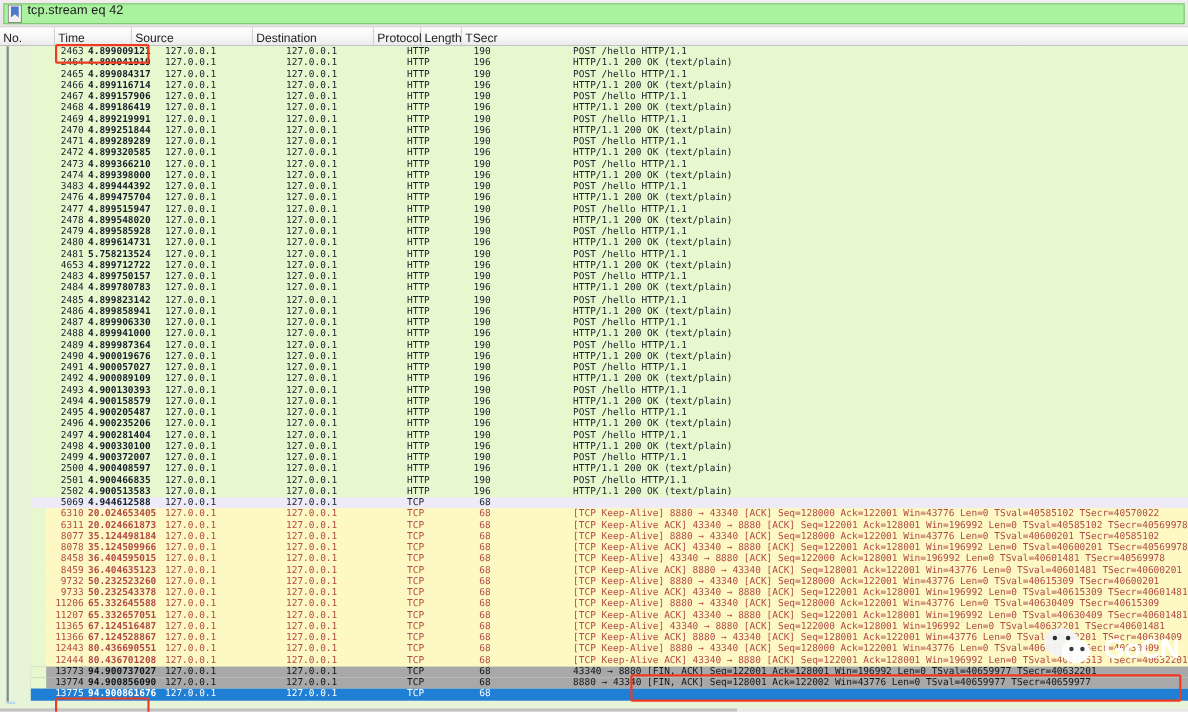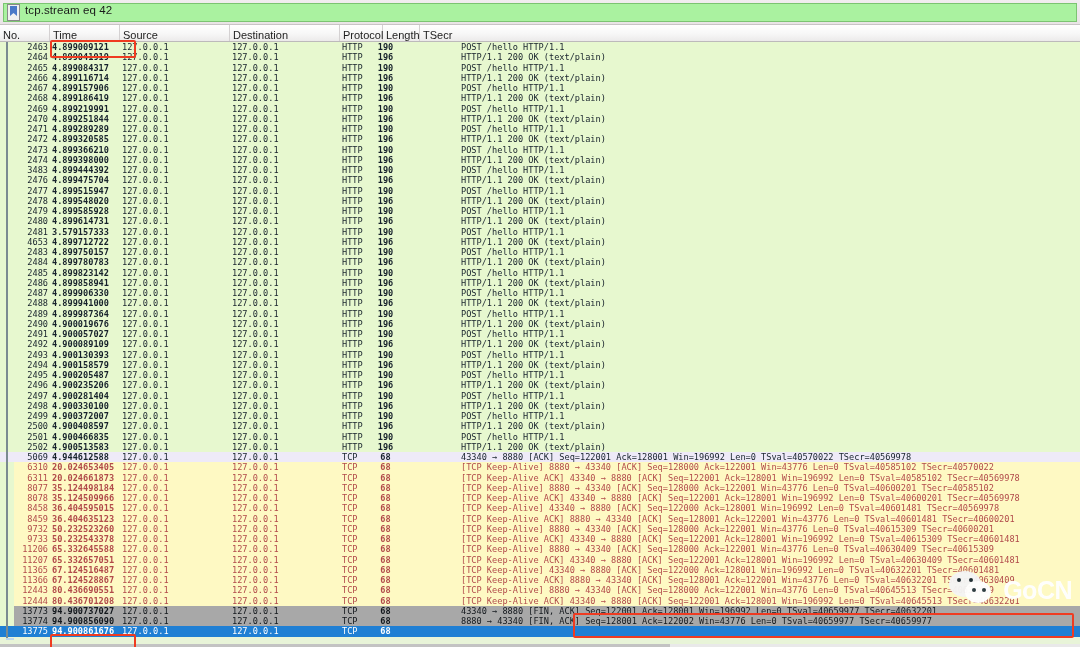--- a/index.html
+++ b/index.html
@@ -91,34 +91,35 @@
     overflow: hidden;
     background: #e8f4d8;
   }
   .row {
     position: relative;
     height: 10.25px;
     line-height: 10.25px;
     white-space: nowrap;
     font-family: "DejaVu Sans Mono", monospace;
     font-size: 8.6px;
+    margin-left: 28px;
   }
   .row .cell {
     position: absolute;
     top: 0;
     white-space: nowrap;
     overflow: hidden;
   }
   .c-no     { left: 0;   width: 48px; text-align: right; }
   .c-time   { left: 52px; font-weight: bold; }
   .c-src    { left: 122px; }
   .c-dst    { left: 232px; }
   .c-proto  { left: 342px; }
-  .c-len    { left: 369px; width: 33px; text-align: center; font-weight: bold; }
-  .c-info   { left: 413px; padding-left: 48px; }
+  .c-len    { left: 385px; width: 33px; text-align: right; }
+  .c-info   { left: 445px; padding-left: 48px; }
 
   
   .row-http  { background: #e7f8cf; color: #16212b; }
   .row-tcpack{ background: #eeeaf8; color: #16212b; }
   .row-tcpka { background: #fef9c3; color: #b14a4a; }
   .row-fin   { background: #a8a8a8; color: #12171c; }
   .row-sel   { background: #1f7fd4; color: #ffffff; }
 
   
   .gutter {
@@ -397,21 +398,21 @@
         <div class="cell c-no">2480</div>
         <div class="cell c-time">4.899614731</div>
         <div class="cell c-src">127.0.0.1</div>
         <div class="cell c-dst">127.0.0.1</div>
         <div class="cell c-proto">HTTP</div>
         <div class="cell c-len">196</div>
         <div class="cell c-info">HTTP/1.1 200 OK  (text/plain)</div>
       </div>
       <div class="row row-http">
         <div class="cell c-no">2481</div>
-        <div class="cell c-time">3.579157333</div>
+        <div class="cell c-time">5.758213524</div>
         <div class="cell c-src">127.0.0.1</div>
         <div class="cell c-dst">127.0.0.1</div>
         <div class="cell c-proto">HTTP</div>
         <div class="cell c-len">190</div>
         <div class="cell c-info">POST /hello HTTP/1.1</div>
       </div>
       <div class="row row-http">
         <div class="cell c-no">4653</div>
         <div class="cell c-time">4.899712722</div>
         <div class="cell c-src">127.0.0.1</div>
@@ -600,21 +601,20 @@
         <div class="cell c-len">196</div>
         <div class="cell c-info">HTTP/1.1 200 OK  (text/plain)</div>
       </div>
       <div class="row row-tcpack">
         <div class="cell c-no">5069</div>
         <div class="cell c-time">4.944612588</div>
         <div class="cell c-src">127.0.0.1</div>
         <div class="cell c-dst">127.0.0.1</div>
         <div class="cell c-proto">TCP</div>
         <div class="cell c-len">68</div>
-        <div class="cell c-info">43340 → 8880 [ACK] Seq=122001 Ack=128001 Win=196992 Len=0 TSval=40570022 TSecr=40569978</div>
       </div>
       <div class="row row-tcpka">
         <div class="leftstripe"></div>
         <div class="cell c-no">6310</div>
         <div class="cell c-time">20.024653405</div>
         <div class="cell c-src">127.0.0.1</div>
         <div class="cell c-dst">127.0.0.1</div>
         <div class="cell c-proto">TCP</div>
         <div class="cell c-len">68</div>
         <div class="cell c-info">[TCP Keep-Alive] 8880 → 43340 [ACK] Seq=128000 Ack=122001 Win=43776 Len=0 TSval=40585102 TSecr=40570022</div>

